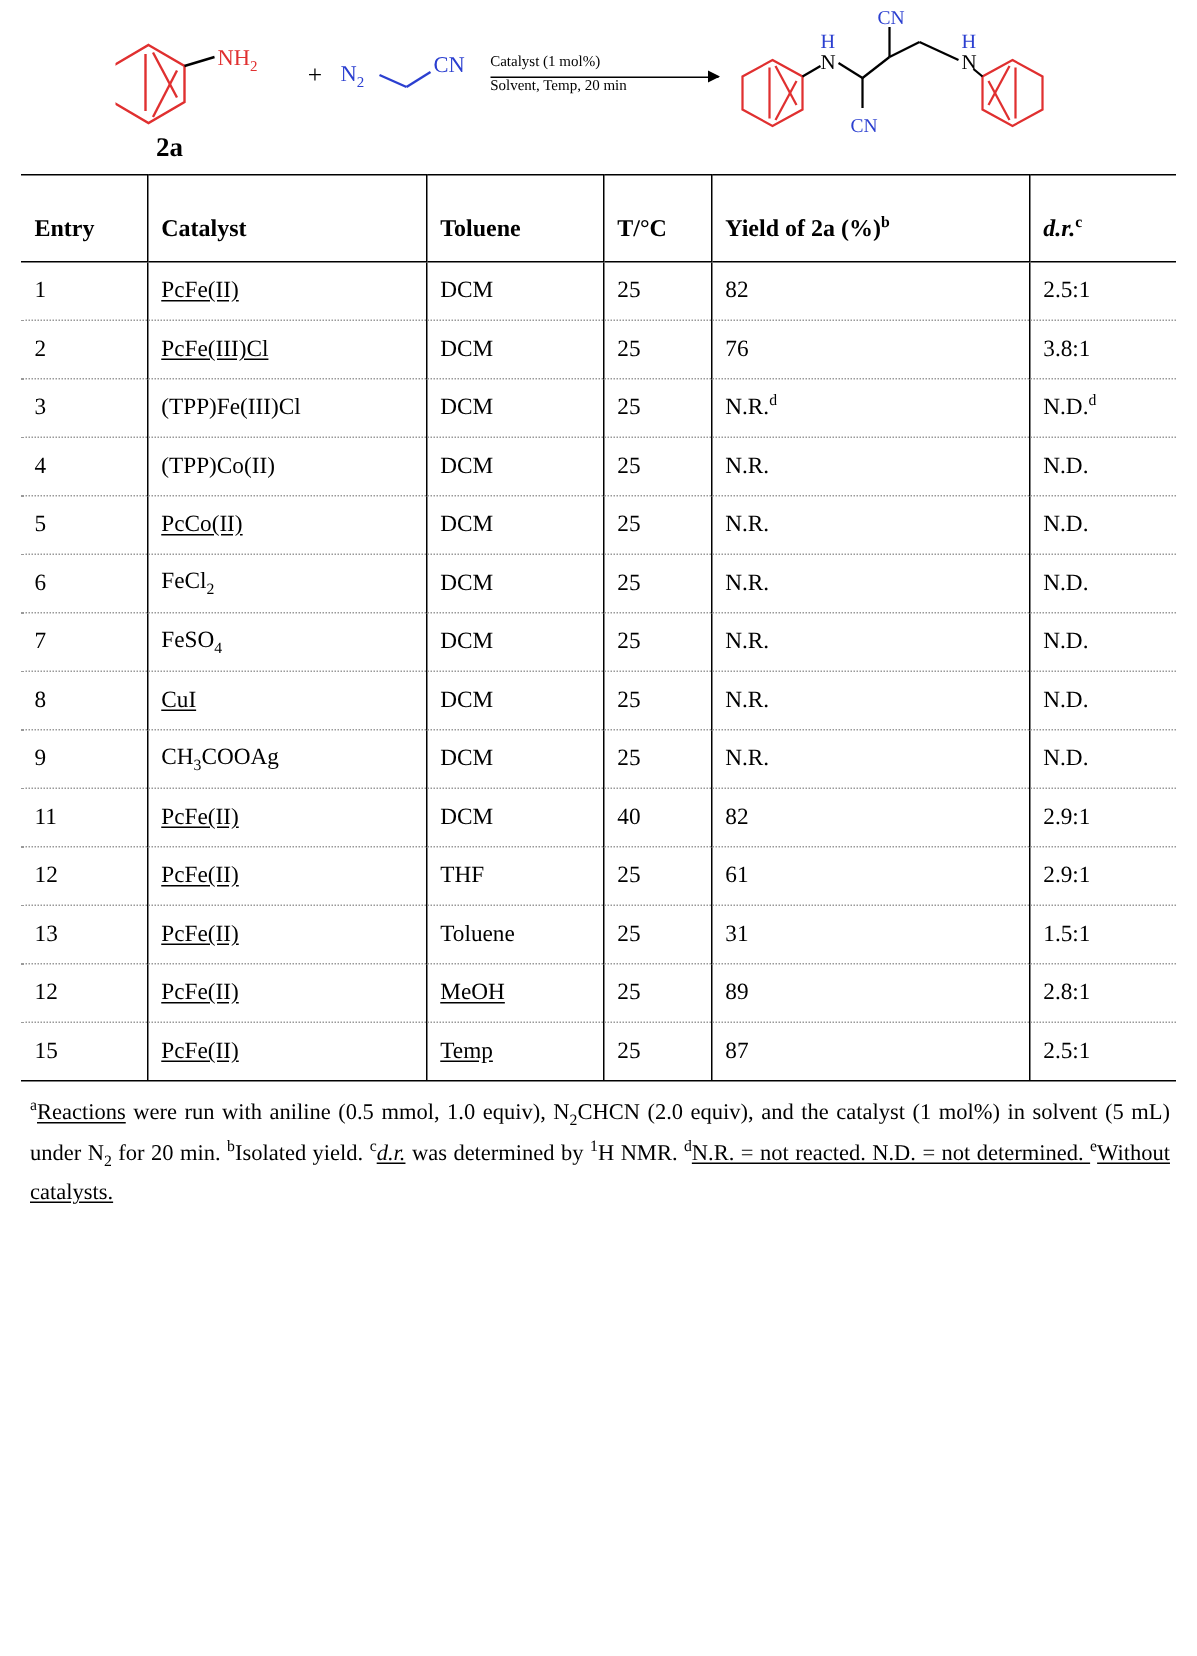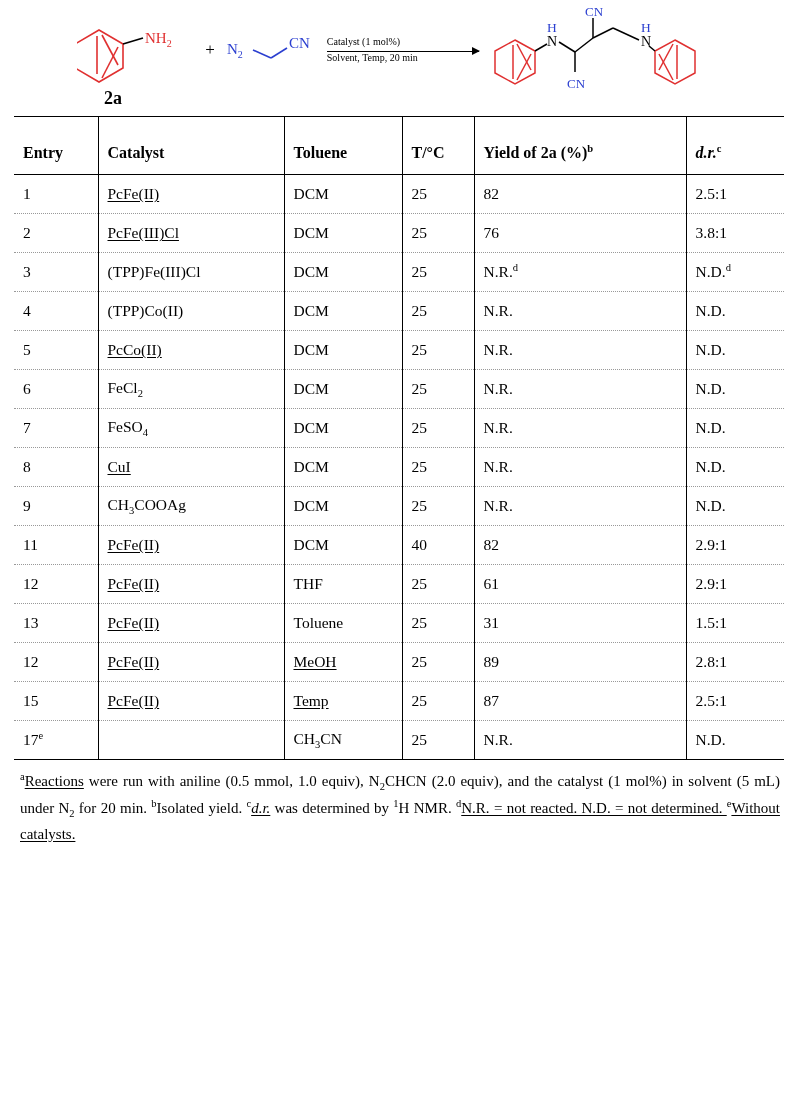--- a/index.html
+++ b/index.html
@@ -341,28 +341,20 @@
           <td><span>2.8:1</span></td>
         </tr>
         <tr>
           <td><span>15</span></td>
           <td><span class="sp">PcFe(II)</span></td>
           <td><span class="sp">Temp</span></td>
           <td><span>25</span></td>
           <td><span>87</span></td>
           <td><span>2.5:1</span></td>
         </tr>
-        <tr>
-          <td><span>17</span><sup>e</sup></td>
-          <td><span></span></td>
-          <td><span>CH<sub>3</sub>CN</span></td>
-          <td><span>25</span></td>
-          <td><span>N.R.</span></td>
-          <td><span>N.D.</span></td>
-        </tr>
       </tbody>
   </table>
 
   <div class="rule-bot"></div>
 
   <div class="footnotes">
     <sup>a</sup><span class="sp">Reactions</span><span> were run with aniline (0.5 mmol, 1.0 equiv), N</span><sub>2</sub><span>CHCN (2.0 equiv), and the catalyst (1 mol%) in solvent (5 mL) under N</span><sub>2</sub><span> for 20 min. </span><sup>b</sup><span>Isolated yield. </span><sup>c</sup><span class="ital sp">d.r.</span><span> was determined by </span><sup>1</sup><span>H NMR. </span><sup>d</sup><span class="sp">N.R. = not reacted. N.D. = not determined.   </span><sup>e</sup><span class="sp">Without catalysts.</span>
   </div>
 </div>
 

